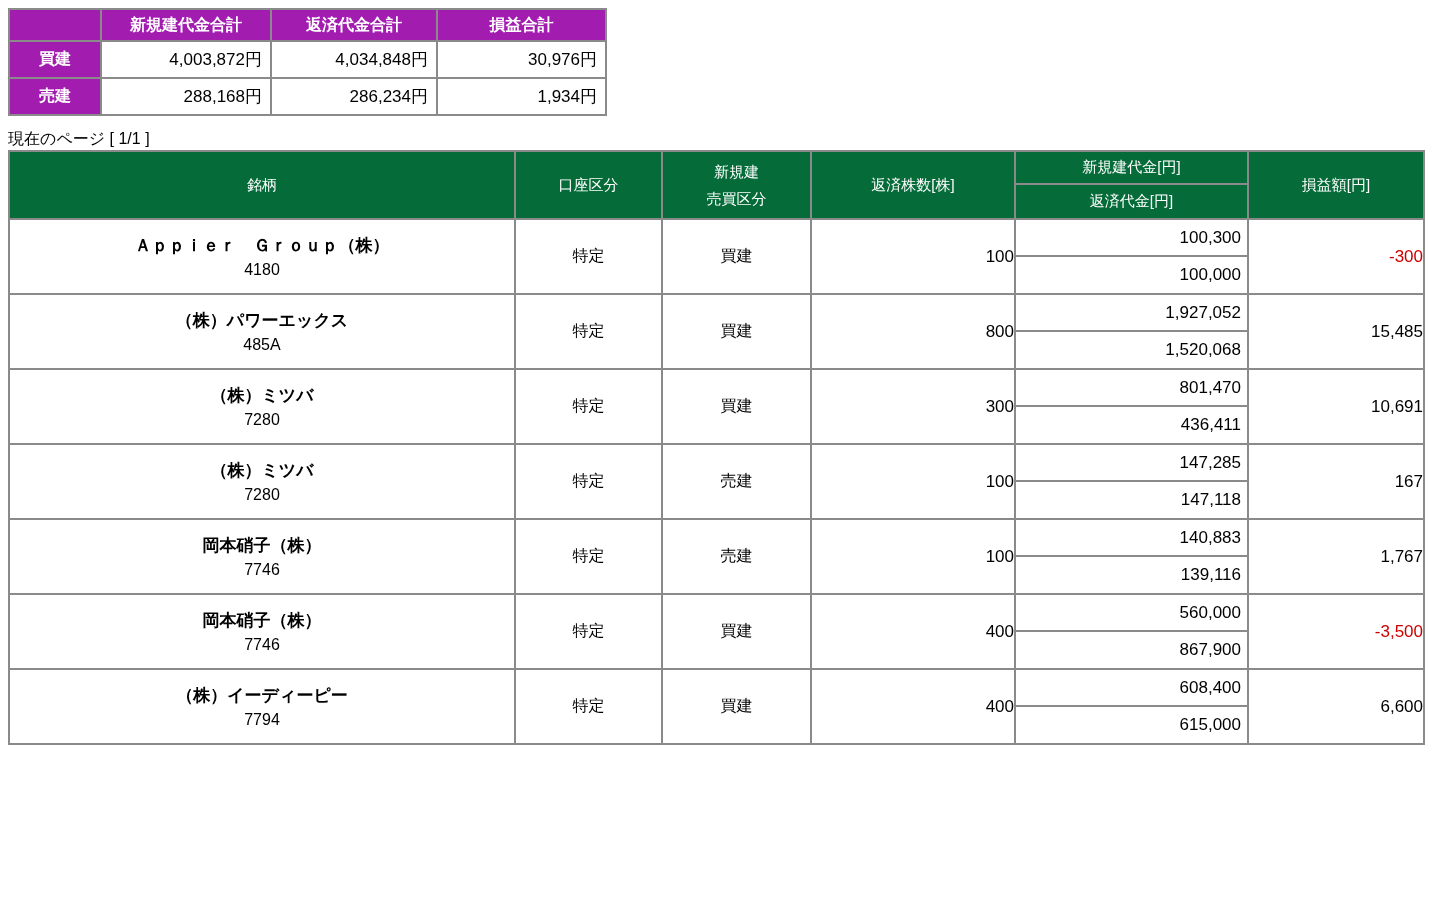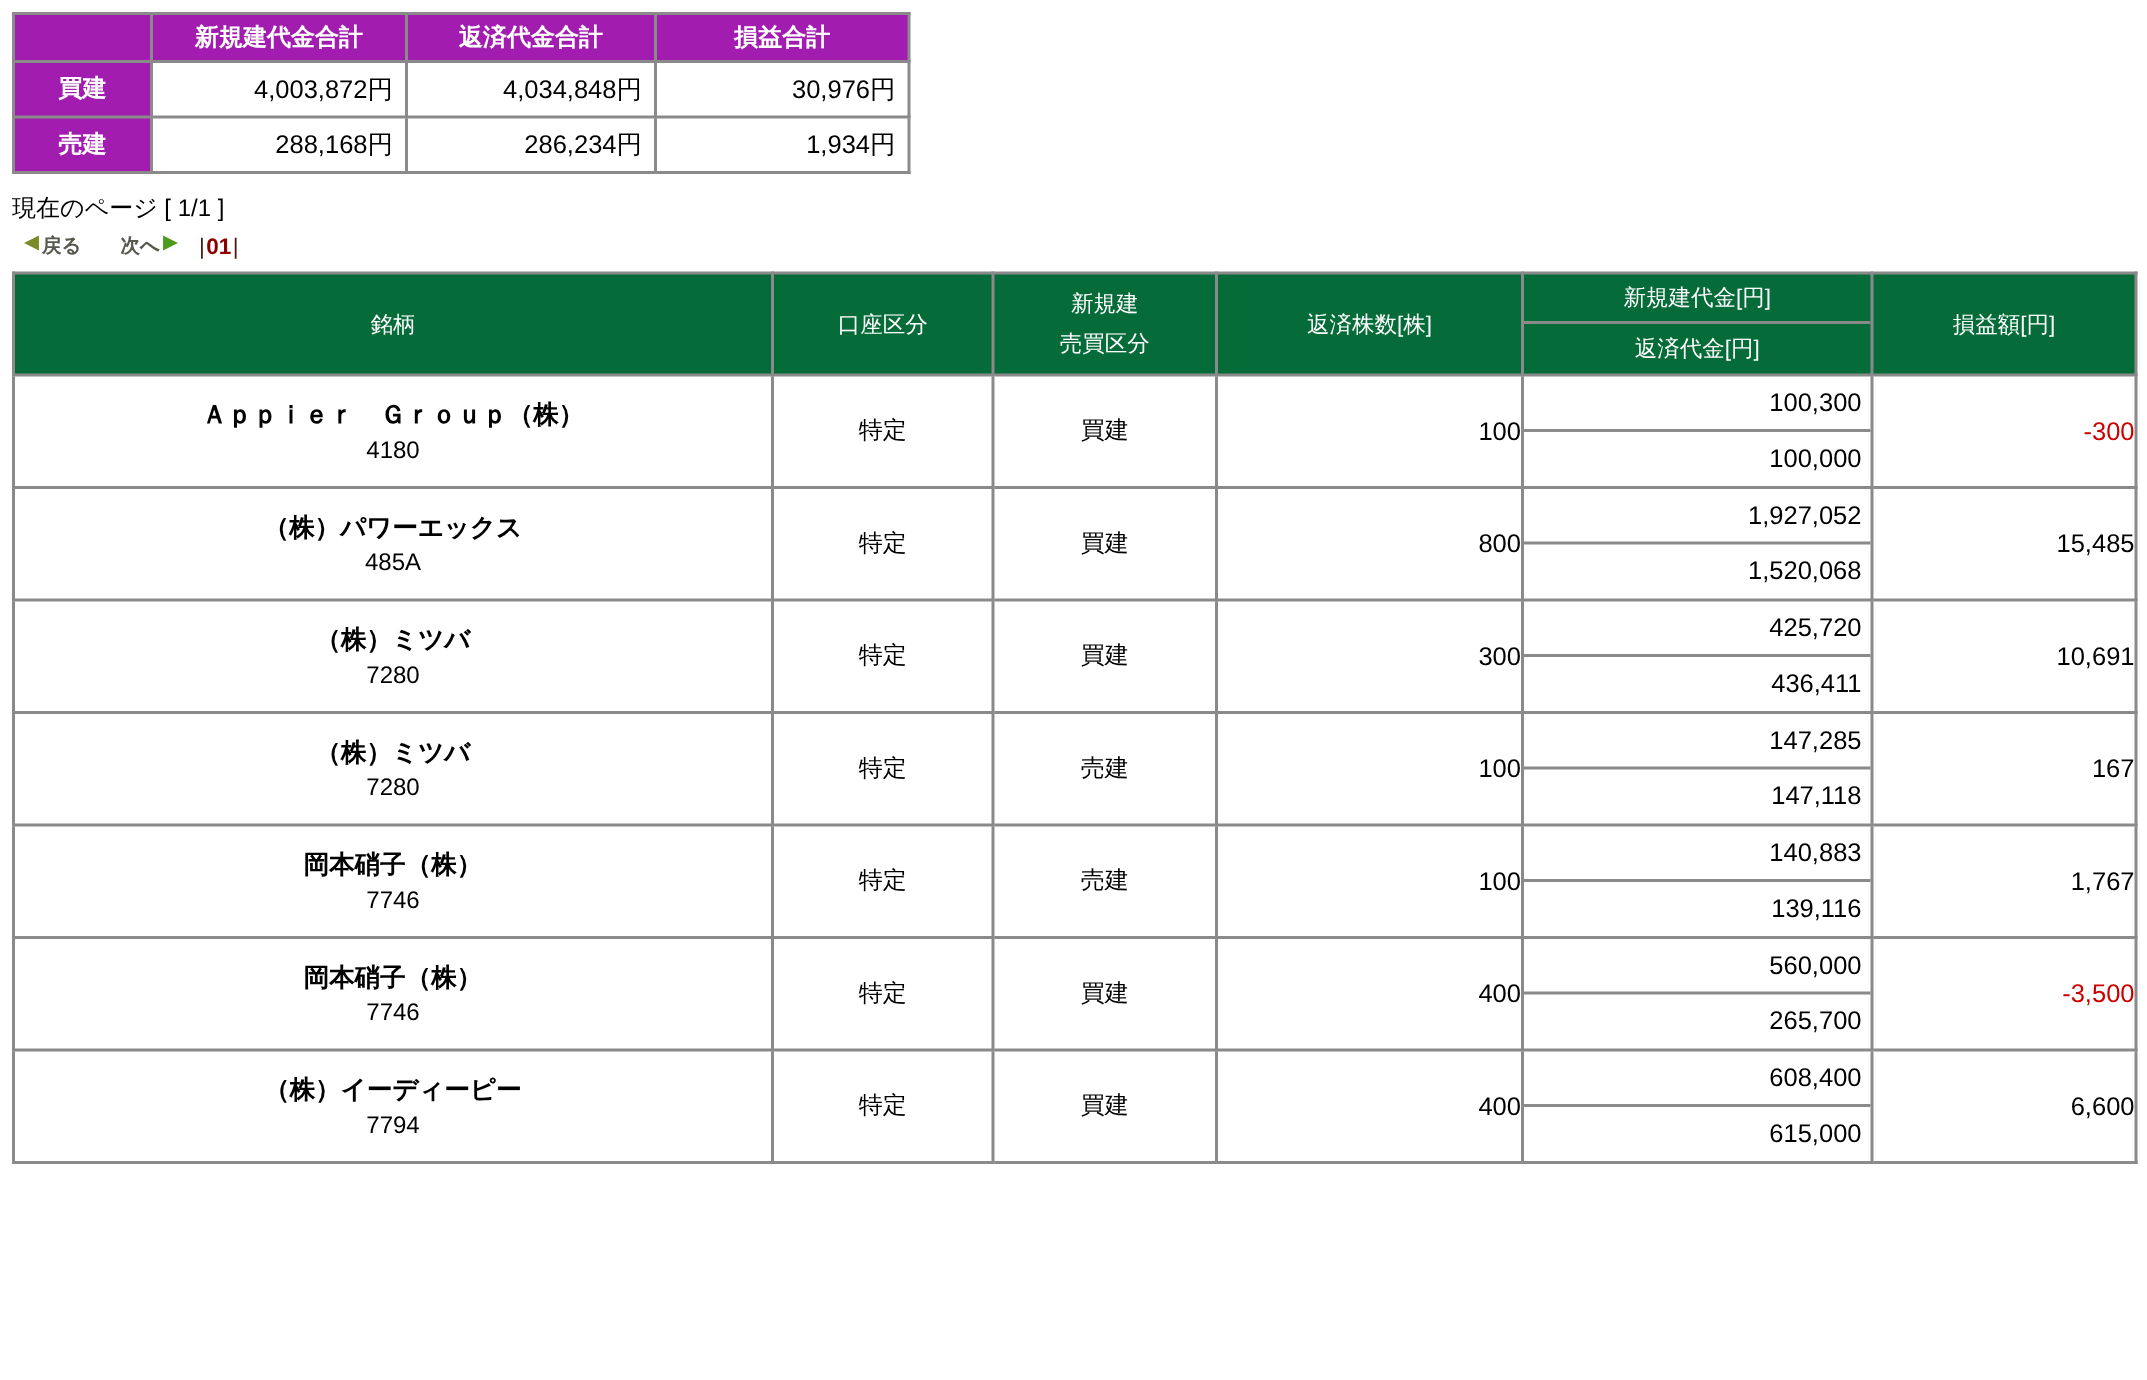--- a/index.html
+++ b/index.html
@@ -149,25 +149,20 @@
       <th class="green-cell">売建</th>
       <td class="val">288,168円</td>
       <td class="val">286,234円</td>
       <td class="val">1,934円</td>
     </tr>
   </tbody>
     </table>
 
   <div class="page-info">現在のページ [ 1/1 ]</div>
 
-  <div class="pager">
-    <a><span class="arrow arrow-back">◀</span><span>戻る</span></a>
-    <a class="next-btn"><span>次へ</span><span class="arrow arrow-next">▶</span></a>
-    <span class="page-num-wrap"><span class="pipe">|</span><span class="page-num">01</span><span class="pipe">|</span></span>
-  </div>
 
   <table class="positions">
     <colgroup>
       <col style="width:506px">
         <col style="width:147px">
         <col style="width:149px">
         <col style="width:204px">
         <col style="width:233px">
         <col style="width:176px">
     </colgroup>
@@ -223,21 +218,21 @@
 
   <tr>
     <td class="name-cell">
       <div class="stock-name">（株）ミツバ</div>
       <div class="stock-code">7280</div>
     </td>
     <td class="center-cell">特定</td>
     <td class="center-cell">買建</td>
     <td class="num-cell">300</td>
     <td class="price-cell">
-      <div class="price-top">425,720</div>
+      <div class="price-top">801,470</div>
       <div class="price-bottom">436,411</div>
     </td>
     <td class="pl-cell">10,691</td>
   </tr>
 
   <tr>
     <td class="name-cell">
       <div class="stock-name">（株）ミツバ</div>
       <div class="stock-code">7280</div>
     </td>
@@ -269,21 +264,21 @@
   <tr>
     <td class="name-cell">
       <div class="stock-name">岡本硝子（株）</div>
       <div class="stock-code">7746</div>
     </td>
     <td class="center-cell">特定</td>
     <td class="center-cell">買建</td>
     <td class="num-cell">400</td>
     <td class="price-cell">
       <div class="price-top">560,000</div>
-      <div class="price-bottom">265,700</div>
+      <div class="price-bottom">867,900</div>
     </td>
     <td class="pl-cell neg">-3,500</td>
   </tr>
 
   <tr>
     <td class="name-cell">
       <div class="stock-name">（株）イーディーピー</div>
       <div class="stock-code">7794</div>
     </td>
     <td class="center-cell">特定</td>

